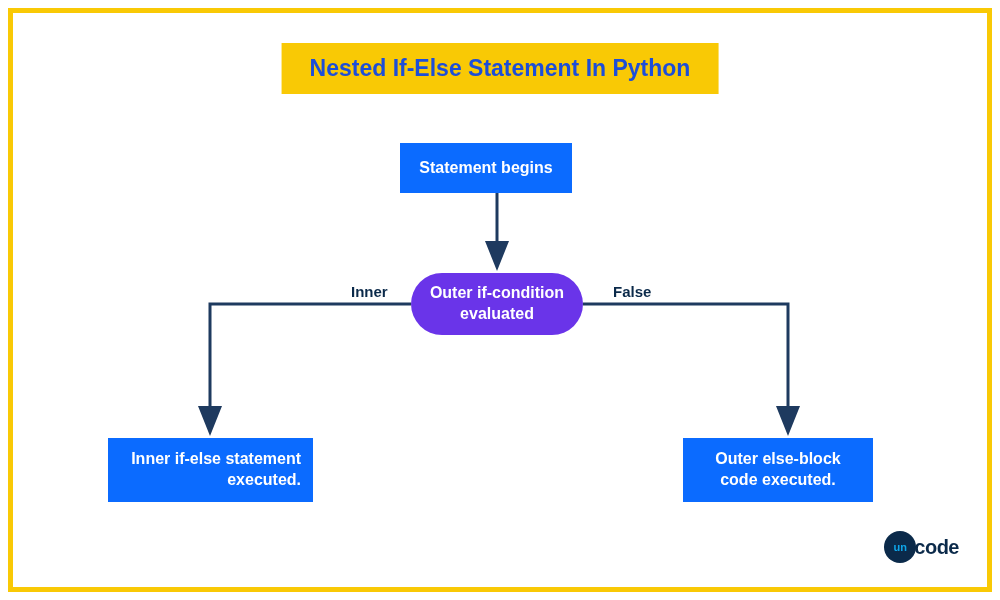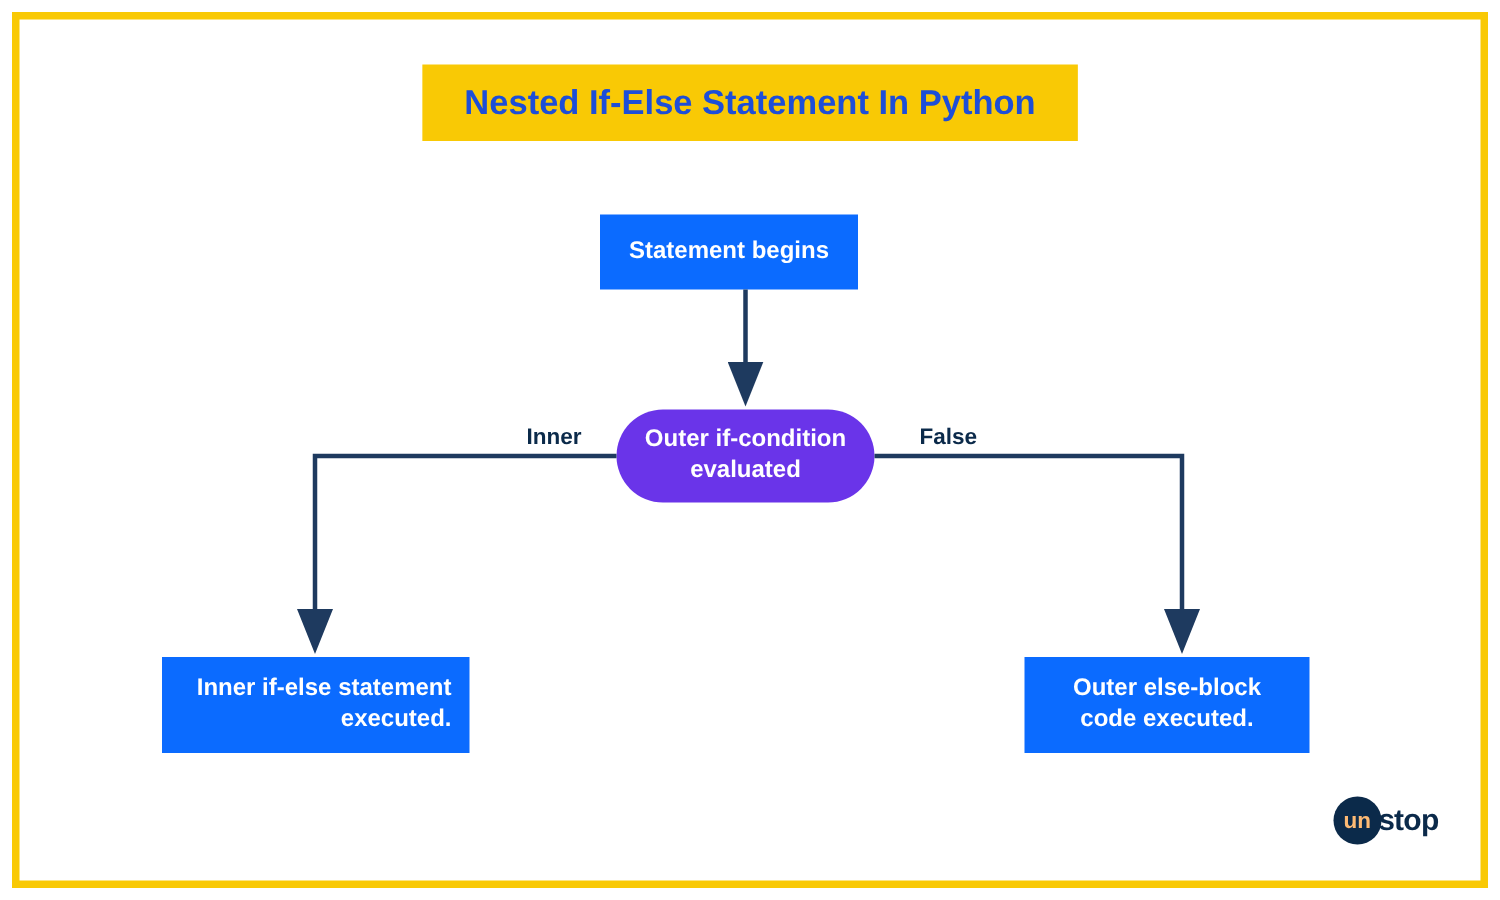--- a/index.html
+++ b/index.html
@@ -62,23 +62,23 @@
       right: 28px;
       bottom: 24px;
       display: flex;
       align-items: center;
     }
     .logo-circle {
       width: 32px;
       height: 32px;
       border-radius: 50%;
       background: #0b2a4a;
-      color: #fdba74;
+      color: #0ea5e9;
       font-weight: bold;
-      font-size: 15px;
+      font-size: 11px;
       display: flex;
       align-items: center;
       justify-content: center;
       margin-right: -2px;
       z-index: 2;
     }
     .logo-text {
       color: #0b2a4a;
       font-weight: bold;
       font-size: 20px;
@@ -117,16 +117,16 @@
         <polygon points="0 0, 10 4, 0 8" fill="#1e3a5f"></polygon>
       </marker>
     </defs>
     <line x1="484" y1="180" x2="484" y2="252" stroke="#1e3a5f" stroke-width="3" marker-end="url(#arrowhead)"></line>
     <path d="M 398 291 L 197 291 L 197 417" fill="none" stroke="#1e3a5f" stroke-width="3" marker-end="url(#arrowhead)"></path>
     <path d="M 570 291 L 775 291 L 775 417" fill="none" stroke="#1e3a5f" stroke-width="3" marker-end="url(#arrowhead)"></path>
   </svg>
 
   <div class="logo">
     <div class="logo-circle">un</div>
-    <div class="logo-text">stop</div>
+    <div class="logo-text">code</div>
   </div>
 
 </div>
 
 </body></html>

